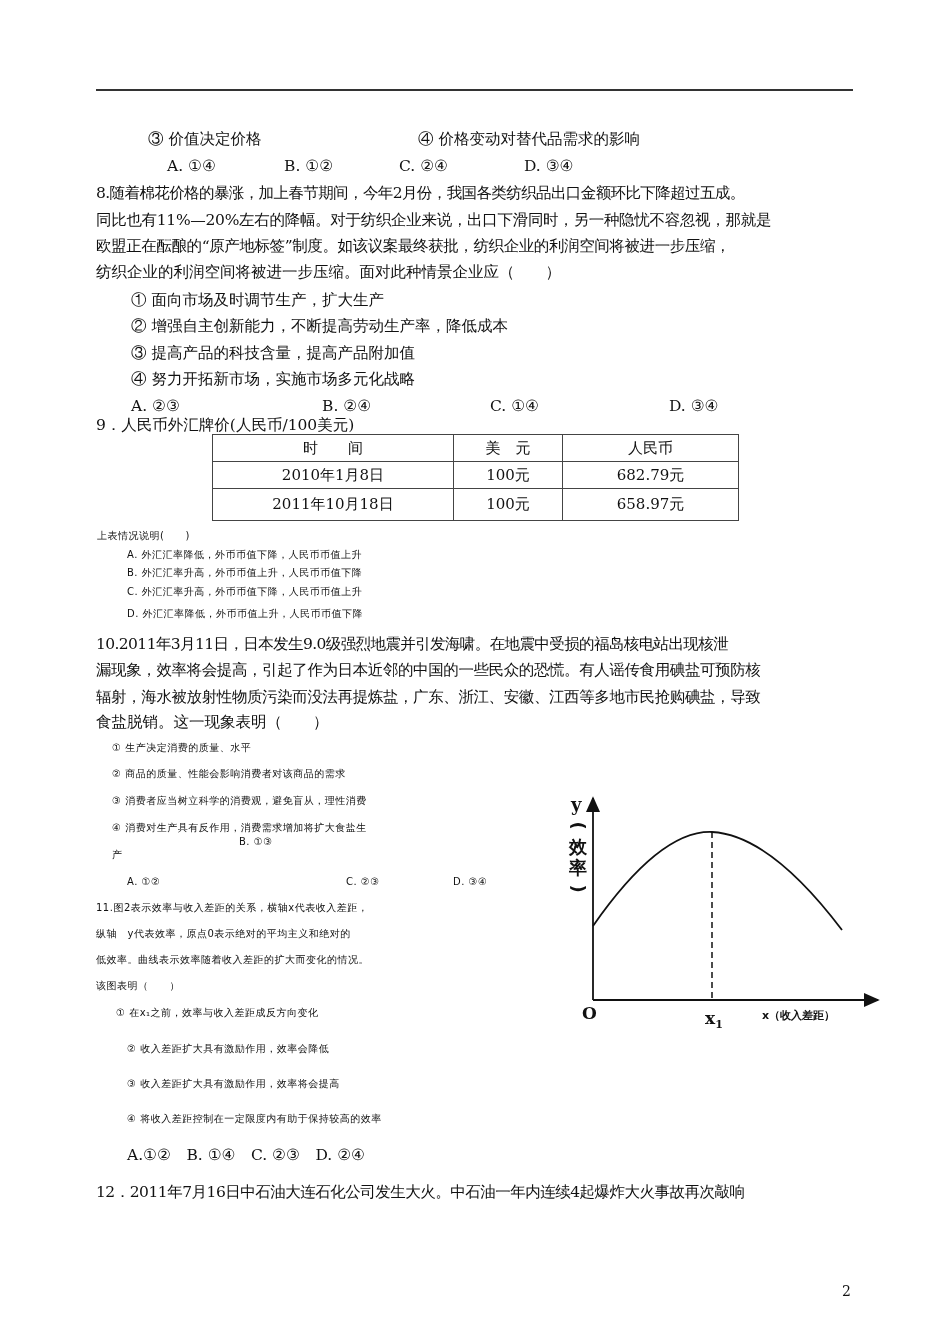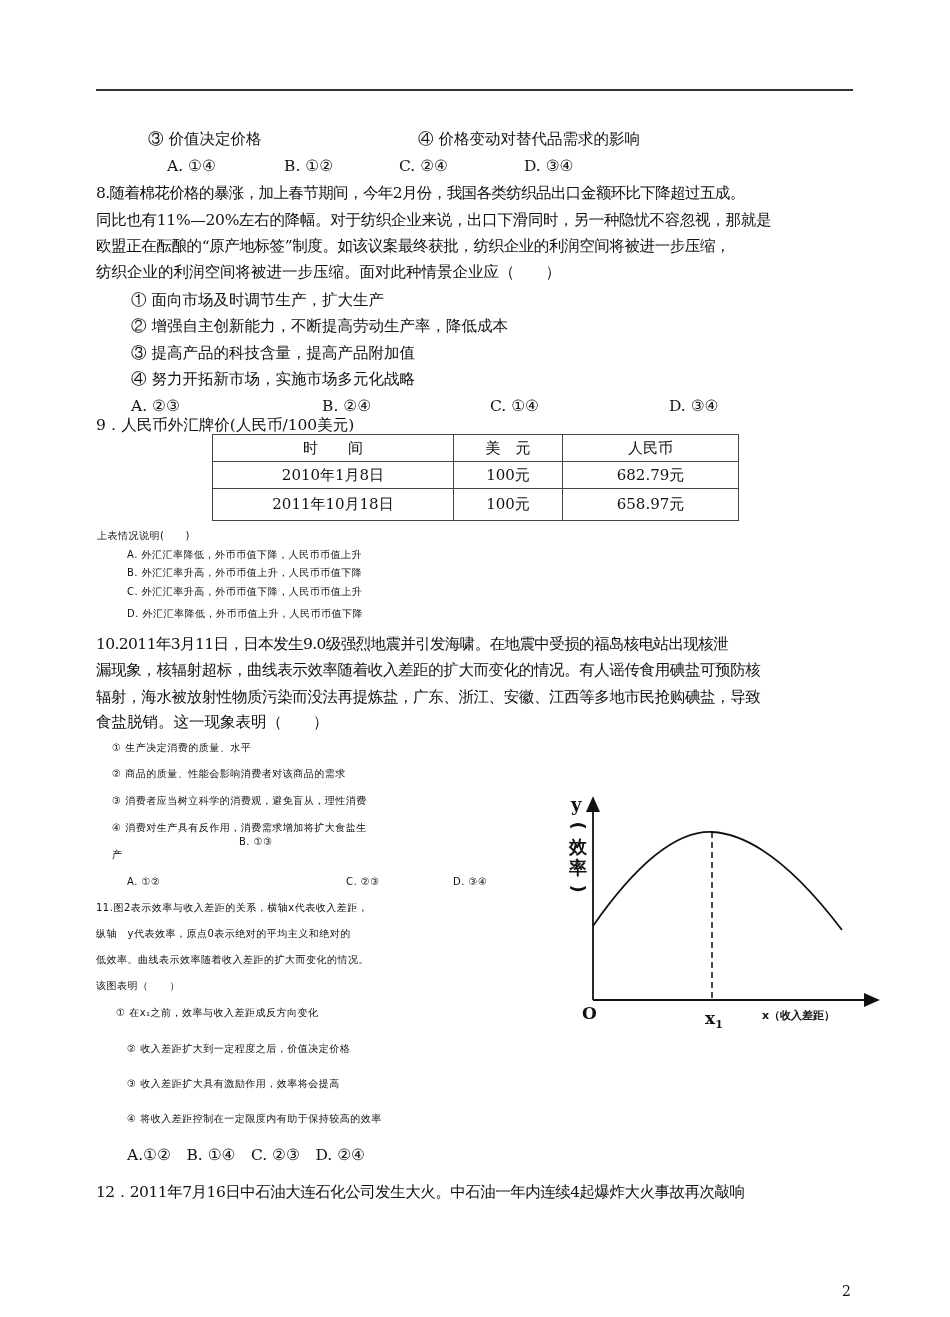--- a/index.html
+++ b/index.html
@@ -60,39 +60,39 @@
   </tr>
 </tbody>
   </table>
 <div class="ln sans" style="left:97px;top:526px;">上表情况说明(　　)</div>
 <div class="ln sans" style="left:127px;top:546px;line-height:17px;">A. 外汇汇率降低，外币币值下降，人民币币值上升</div>
 <div class="ln sans" style="left:127px;top:564px;line-height:17px;">B. 外汇汇率升高，外币币值上升，人民币币值下降</div>
 <div class="ln sans" style="left:127px;top:583px;line-height:17px;">C. 外汇汇率升高，外币币值下降，人民币币值上升</div>
 <div class="ln sans" style="left:127px;top:605px;line-height:17px;">D. 外汇汇率降低，外币币值上升，人民币币值下降</div>
 
 <div class="ln" style="left:96px;top:634px;letter-spacing:-0.6px;">10.2011年3月11日，日本发生9.0级强烈地震并引发海啸。在地震中受损的福岛核电站出现核泄</div>
-<div class="ln" style="left:96px;top:660px;letter-spacing:-0.4px;">漏现象，核辐射超标，曲线表示效率随着收入差距的扩大而变化的情况。有人谣传食用碘盐可预防核</div>
+<div class="ln" style="left:96px;top:660px;letter-spacing:-0.4px;">漏现象，效率将会提高，引起了作为日本近邻的中国的一些民众的恐慌。有人谣传食用碘盐可预防核</div>
 <div class="ln" style="left:96px;top:687px;letter-spacing:-0.4px;">辐射，海水被放射性物质污染而没法再提炼盐，广东、浙江、安徽、江西等多地市民抢购碘盐，导致</div>
 <div class="ln" style="left:96px;top:712px;">食盐脱销。这一现象表明（　　）</div>
 <div class="ln sans" style="left:112px;top:738px;">① 生产决定消费的质量、水平</div>
 <div class="ln sans" style="left:112px;top:764px;">② 商品的质量、性能会影响消费者对该商品的需求</div>
 <div class="ln sans" style="left:112px;top:791px;">③ 消费者应当树立科学的消费观，避免盲从，理性消费</div>
 <div class="ln sans" style="left:112px;top:818px;">④ 消费对生产具有反作用，消费需求增加将扩大食盐生</div>
 <div class="ln sans" style="left:112px;top:845px;">产</div>
 <div class="ln sans" style="left:127px;top:872px;">A. ①②</div>
 <div class="ln sans" style="left:239px;top:832px;">B. ①③</div>
 <div class="ln sans" style="left:346px;top:872px;">C. ②③</div>
 <div class="ln sans" style="left:453px;top:872px;">D. ③④</div>
 
 <div class="ln sans" style="left:96px;top:898px;">11.图2表示效率与收入差距的关系，横轴x代表收入差距，</div>
 <div class="ln sans" style="left:96px;top:924px;">纵轴　y代表效率，原点0表示绝对的平均主义和绝对的</div>
 <div class="ln sans" style="left:96px;top:950px;">低效率。曲线表示效率随着收入差距的扩大而变化的情况。</div>
 <div class="ln sans" style="left:96px;top:976px;">该图表明（　　）</div>
 <div class="ln sans" style="left:116px;top:1003px;">① 在x₁之前，效率与收入差距成反方向变化</div>
-<div class="ln sans" style="left:127px;top:1039px;">② 收入差距扩大到一定程度之后，价值决定价格</div>
+<div class="ln sans" style="left:127px;top:1039px;">② 收入差距扩大具有激励作用，效率会降低</div>
 <div class="ln sans" style="left:127px;top:1074px;">③ 收入差距扩大具有激励作用，效率将会提高</div>
 <div class="ln sans" style="left:127px;top:1109px;">④ 将收入差距控制在一定限度内有助于保持较高的效率</div>
 <div class="ln" style="left:127px;top:1145px;">A.①②　B. ①④　C. ②③　D. ②④</div>
 
 <svg class="graph" width="340" height="260" viewBox="0 0 340 260">
   <defs>
     <marker id="arr" markerWidth="10" markerHeight="10" refX="8" refY="5" orient="auto">
       <path d="M0,1 L9,5 L0,9 Z" fill="#111"></path>
     </marker>
   </defs>

